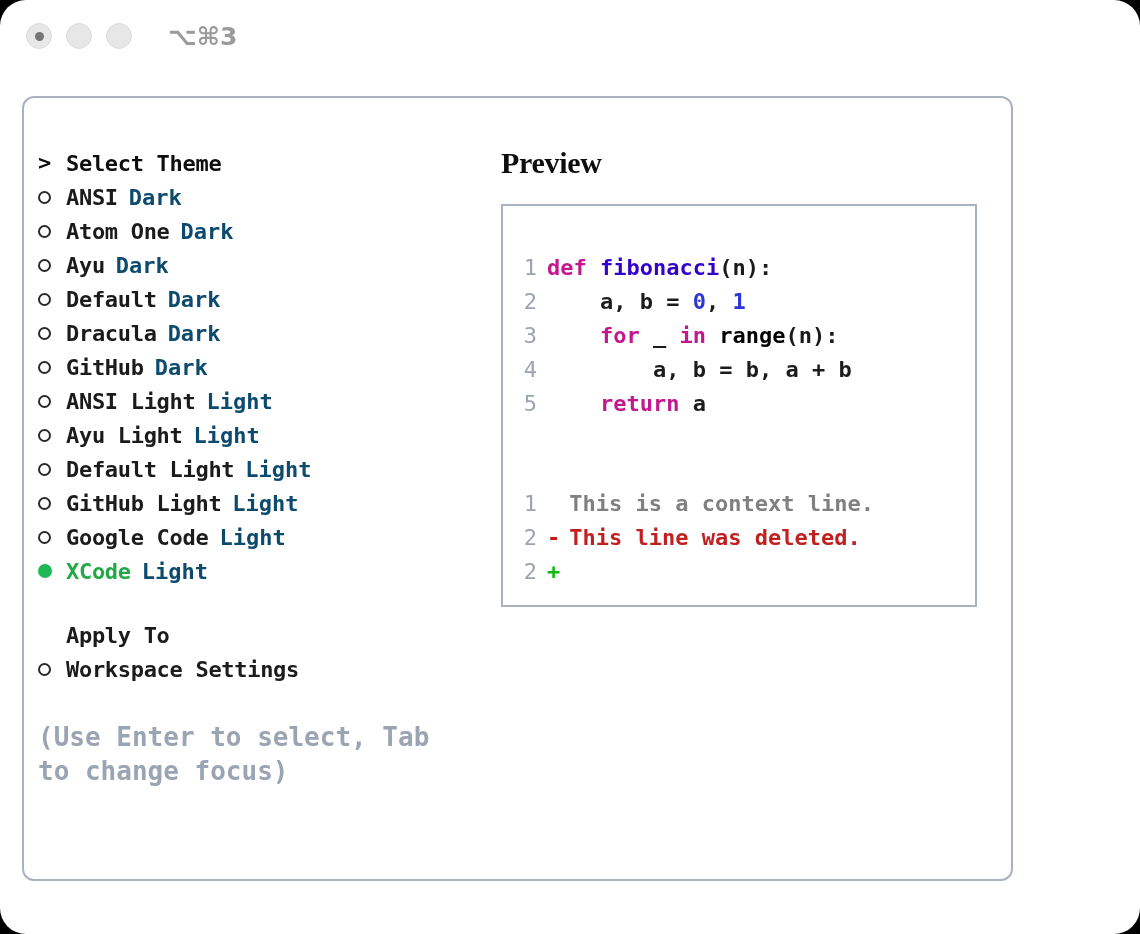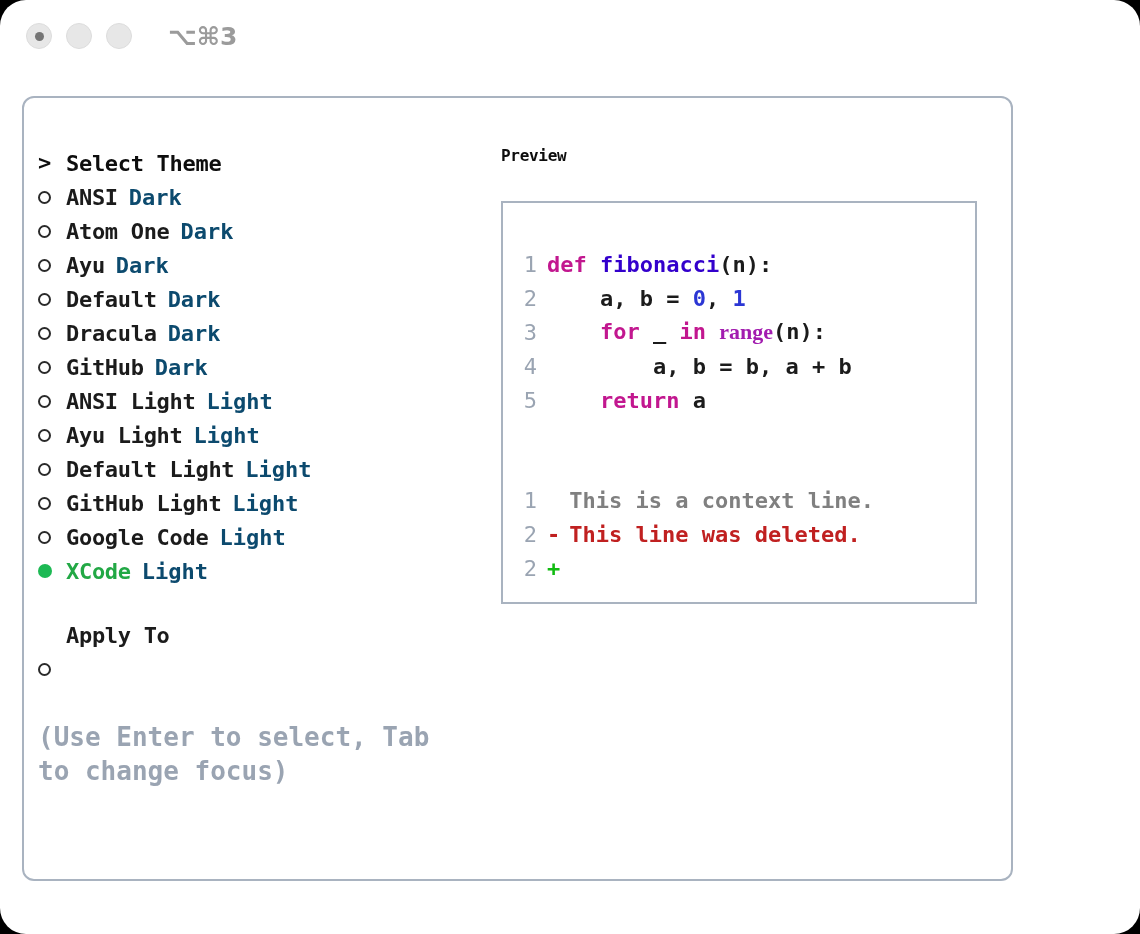--- a/index.html
+++ b/index.html
@@ -150,25 +150,26 @@
   }
 
   
   .right-col {
     position: absolute;
     left: 477px;
     top: 48px;
     width: 500px;
   }
   .preview-title {
-    font-size: 16px;
+    font-size: 30px;
     font-weight: bold;
     color: #0d0d0d;
-    margin-bottom: 36px;
+    margin-bottom: 24px;
     letter-spacing: -0.3px;
+    font-family: Liberation Serif, serif;
   }
   .preview-box {
     width: 476px;
     height: 403px;
     border: 2px solid #a9b3c0;
     box-sizing: border-box;
     background: #ffffff;
     padding: 44px 0 0 0;
   }
   .code-line {
@@ -186,21 +187,21 @@
     color: #9aa4b2;
     padding-right: 10px;
     box-sizing: border-box;
     font-weight: normal;
   }
   .code-text { color: #1b1b1b; }
   .blank-line { height: 34px; }
 
   .tok-kw   { color: #c2178f; }
   .tok-fn   { color: #3300cc; }
-  .tok-bi   { color: #a21caf; font-family: Liberation Serif, serif; }
+  .tok-bi   { color: #000000; }
   .tok-num  { color: #2b36d4; }
   .tok-pl   { color: #1b1b1b; }
   .diff-ctx { color: #808080; }
   .diff-del { color: #c02020; }
   .diff-add { color: #11bb11; }
 </style>
 </head>
 <body>
 
 <div class="page">
@@ -300,20 +301,21 @@
       <div class="spacer-sm"></div>
 
       <div class="row section-heading">
         <span class="marker"></span>
         <span class="label">Apply To</span>
       </div>
 
 
       <div class="row">
         <span class="marker"><span class="bullet-empty"></span></span>
+        <span class="label">Workspace Settings</span>
       </div>
 
       <div class="hint">(Use Enter to select, Tab to change focus)</div>
     </div>
 
     <div class="right-col">
       <div class="preview-title">Preview</div>
 
       <div class="preview-box">
 

